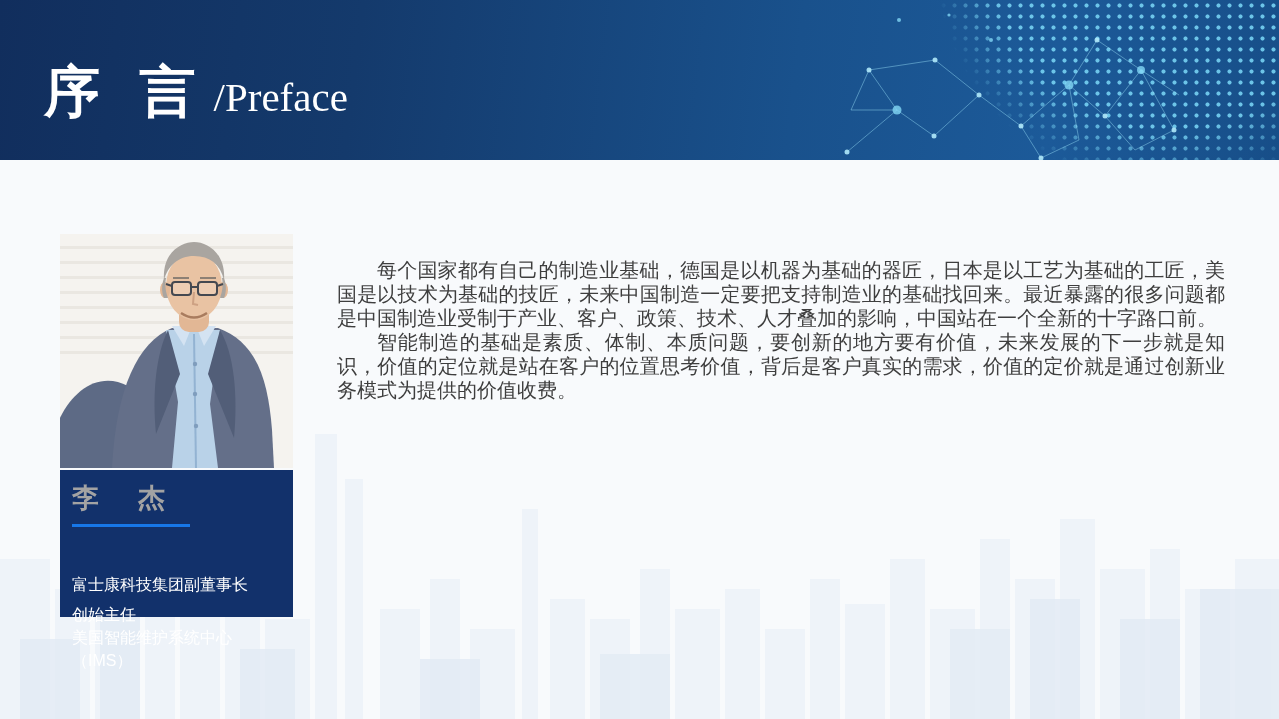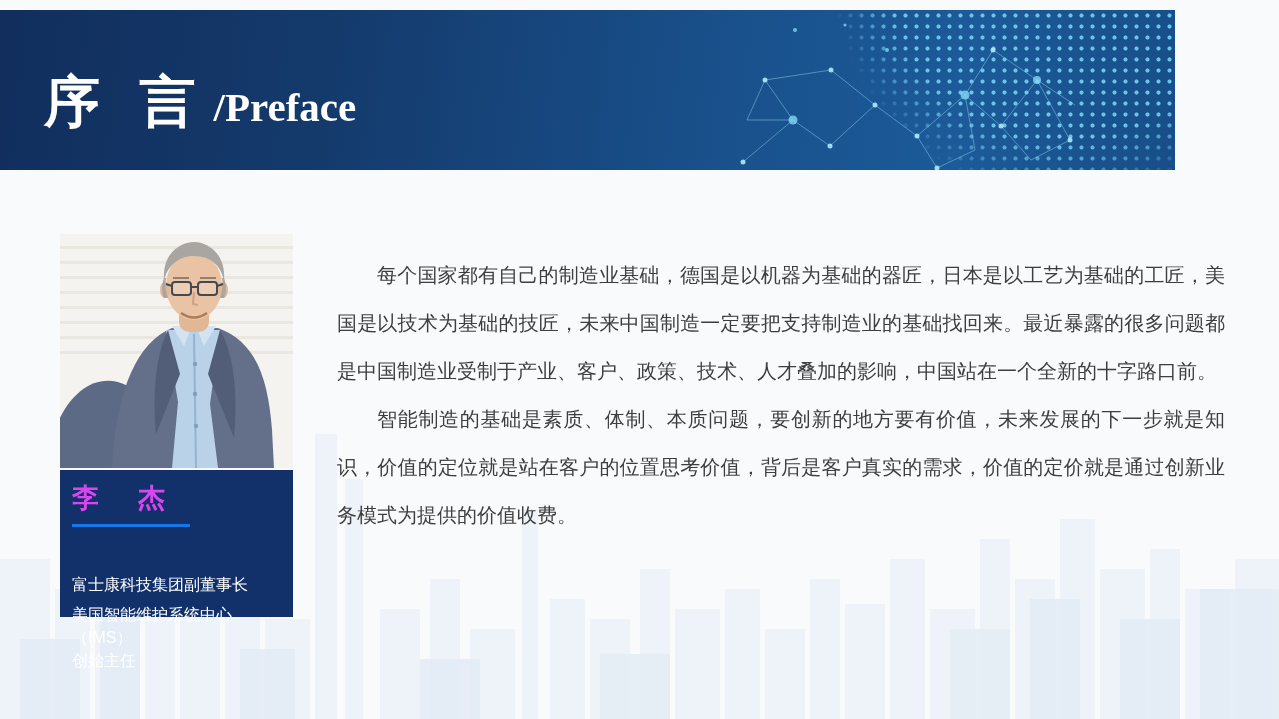--- a/index.html
+++ b/index.html
@@ -5,33 +5,33 @@
   html,body{margin:0;padding:0;}
   body{
     width:1279px;height:719px;overflow:hidden;position:relative;
     background:#f8fafc;
     font-family:"Liberation Sans","DejaVu Sans",sans-serif;
   }
   .slide{position:absolute;inset:0;}
 
   
   .header{
-    position:absolute;left:0;top:10px;width:1175px;height:160px;
+    position:absolute;left:0;top:0;width:1279px;height:160px;
     background:linear-gradient(97deg,#112e5d 0%,#143a6c 28%,#19518c 62%,#1c5a99 82%,#174e88 100%);
     overflow:hidden;
   }
   .title-row{
     position:absolute;left:44px;top:64px;display:flex;align-items:baseline;color:#ffffff;
   }
   .title-cn{
     font-size:56px;font-weight:bold;letter-spacing:12px;line-height:1;
   }
   .title-en{
     font-family:"Liberation Serif","DejaVu Serif",serif;
-    font-size:41px;font-weight:bold;margin-left:6px;line-height:1;
+    font-size:41px;font-weight:normal;margin-left:6px;line-height:1;
   }
   
   .globe-dots{
     position:absolute;right:0;top:0;width:440px;height:160px;
     background-image:radial-gradient(circle,rgba(118,209,242,0.9) 1.7px,rgba(118,209,242,0) 2.4px);
     background-size:11px 11px;
     -webkit-mask-image:radial-gradient(circle 235px at 330px -45px,#000 0 175px,rgba(0,0,0,.55) 205px,transparent 235px);
     mask-image:radial-gradient(circle 235px at 330px -45px,#000 0 175px,rgba(0,0,0,.55) 205px,transparent 235px);
   }
   .globe-lines{position:absolute;right:0;top:0;width:440px;height:160px;}
@@ -41,33 +41,33 @@
     position:absolute;left:60px;top:234px;width:233px;height:234px;overflow:hidden;
   }
 
   
   .card{
     position:absolute;left:60px;top:470px;width:233px;height:147px;
     background:#12316b;color:#ffffff;box-sizing:border-box;
     padding:13px 12px 0 12px;
   }
   .card-name{
-    color:#d946ef;font-size:27px;font-weight:bold;letter-spacing:6px;line-height:30px;
+    color:#a3a3a3;font-size:27px;font-weight:bold;letter-spacing:6px;line-height:30px;
   }
   .card-rule{
     width:118px;height:3px;background:#1777e8;border:none;margin:11px 0 10px 0;
   }
   .card-role1{font-size:16px;line-height:22px;margin-bottom:7px;margin-top:47px;}
   .card-role2{font-size:16px;line-height:23px;}
   .card-role2 span{display:block;}
 
   
   .preface{
-    position:absolute;left:337px;top:251px;width:888px;
-    color:#3e3e3e;font-size:20px;line-height:48px;text-align:justify;
+    position:absolute;left:337px;top:258px;width:888px;
+    color:#3e3e3e;font-size:20px;line-height:24px;text-align:justify;
   }
   .preface p{margin:0;text-indent:2em;}
 
   
   .skyline{position:absolute;left:0;bottom:0;width:1279px;height:300px;pointer-events:none;}
 </style>
 </head>
 <body>
 
 <div class="slide">
@@ -210,22 +210,22 @@
       <path d="M134,58 L133,70 L138,71" stroke="#cda183" stroke-width="2" fill="none"></path>
       <path d="M121,79 Q134,88 147,79" stroke="#a97c5e" stroke-width="2.4" fill="none"></path>
     </svg>
   </div>
 
   <div class="card">
     <div class="card-name">李　杰</div>
     <hr class="card-rule">
     <div class="card-role1">富士康科技集团副董事长</div>
     <div class="card-role2">
+      <span>创始主任</span>
       <span>美国智能维护系统中心（IMS）</span>
-      <span>创始主任</span>
     </div>
   </div>
 
   <div class="preface">
     <p>每个国家都有自己的制造业基础，德国是以机器为基础的器匠，日本是以工艺为基础的工匠，美国是以技术为基础的技匠，未来中国制造一定要把支持制造业的基础找回来。最近暴露的很多问题都是中国制造业受制于产业、客户、政策、技术、人才叠加的影响，中国站在一个全新的十字路口前。</p>
     <p>智能制造的基础是素质、体制、本质问题，要创新的地方要有价值，未来发展的下一步就是知识，价值的定位就是站在客户的位置思考价值，背后是客户真实的需求，价值的定价就是通过创新业务模式为提供的价值收费。</p>
   </div>
 
 </div>
 

